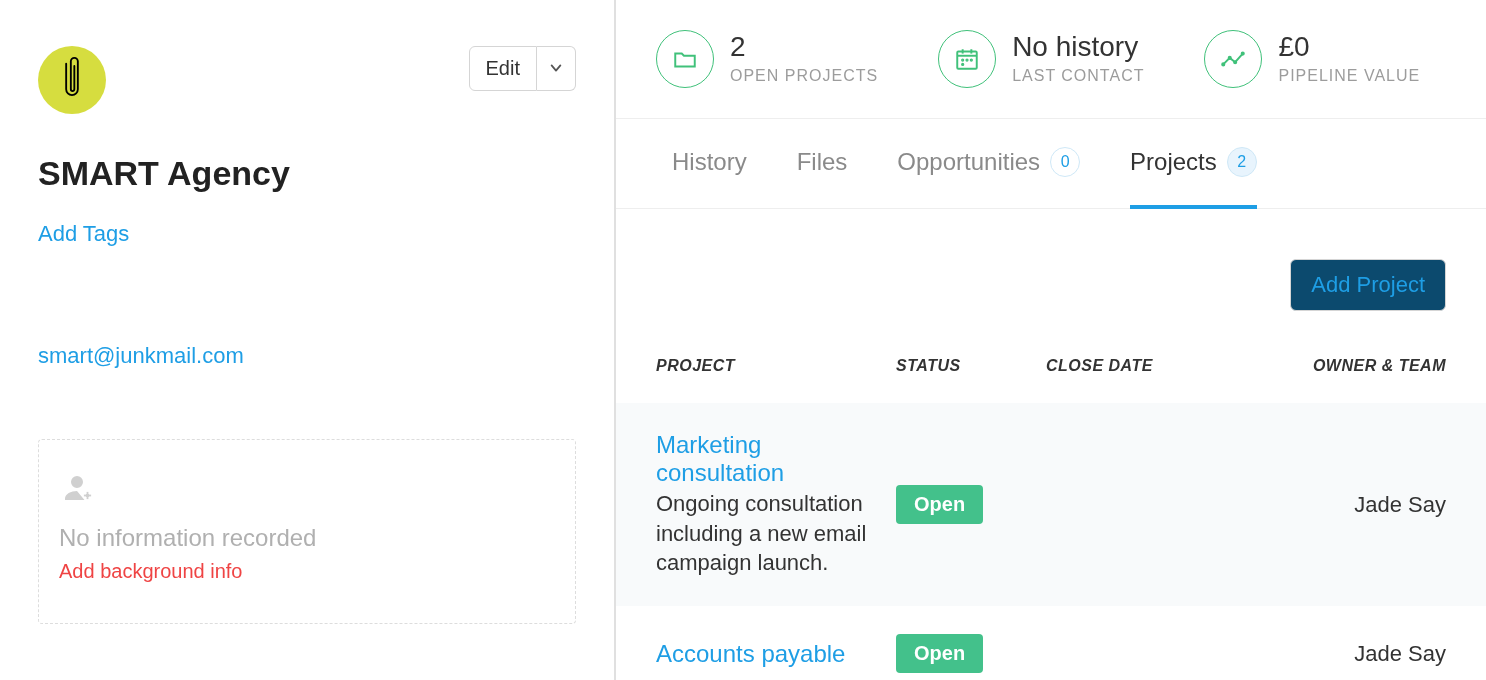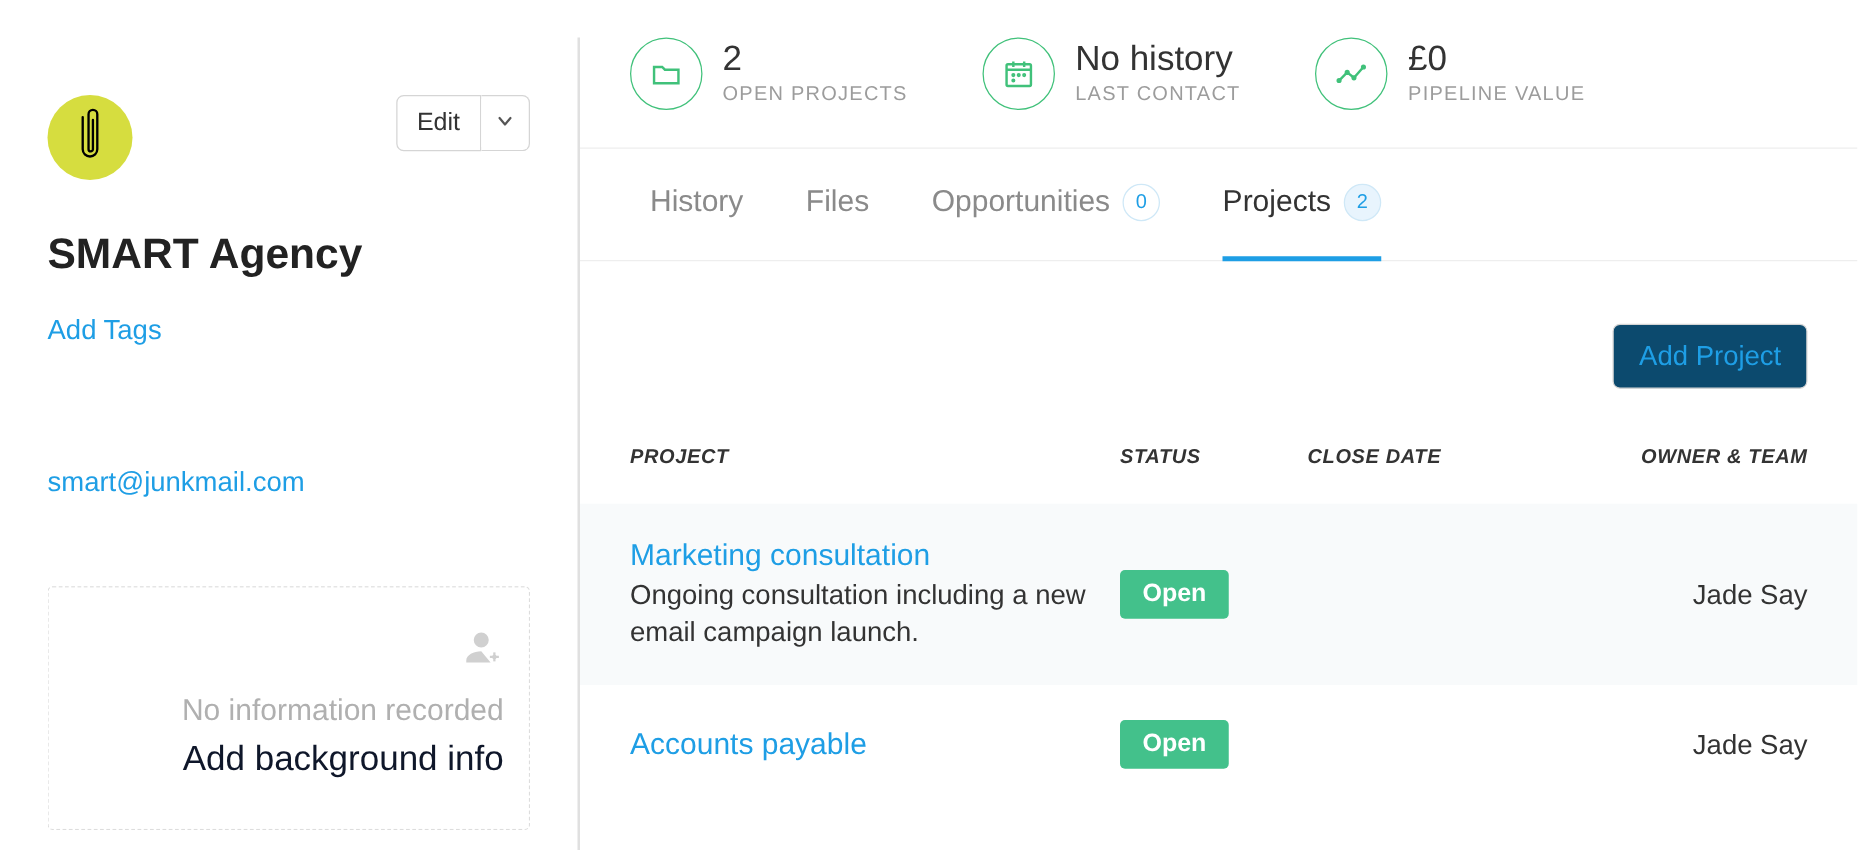--- a/index.html
+++ b/index.html
@@ -10,25 +10,24 @@
     background: #fff;
     width: 1486px;
     height: 680px;
   }
   .layout {
     display: flex;
     height: 100%;
   }
   
   .sidebar {
-    width: 464px;
+    width: 616px;
     border-right: 2px solid #e0e0e0;
     padding: 46px 38px 0 38px;
     position: relative;
-    margin-top: 30px;
   }
   .top-row {
     display: flex;
     justify-content: space-between;
     align-items: flex-start;
   }
   .avatar {
     width: 68px;
     height: 68px;
     border-radius: 50%;
@@ -76,30 +75,30 @@
     color: #1e9ee5;
     margin-top: 96px;
     cursor: pointer;
     display: inline-block;
   }
   .bg-box {
     margin-top: 70px;
     border: 1px dashed #ddd;
     border-radius: 4px;
     padding: 30px 20px 40px;
-    text-align: right;
+    text-align: left;
     color: #b7b7b7;
   }
   .bg-box .person-icon {
     display: inline-block;
     margin-bottom: 14px;
   }
   .bg-box .person-icon svg { width: 36px; height: 36px; fill: #d0d0d0; }
   .bg-box .line1 { font-size: 24px; color: #b0b0b0; margin-bottom: 8px; }
-  .bg-box .line2 { font-size: 28px; color: #0f172a; }
+  .bg-box .line2 { font-size: 20px; color: #ef4444; }
 
   
   .main {
     flex: 1;
     padding: 30px 0 0 0;
   }
   .stats {
     display: flex;
     gap: 60px;
     padding: 0 40px 30px 40px;

